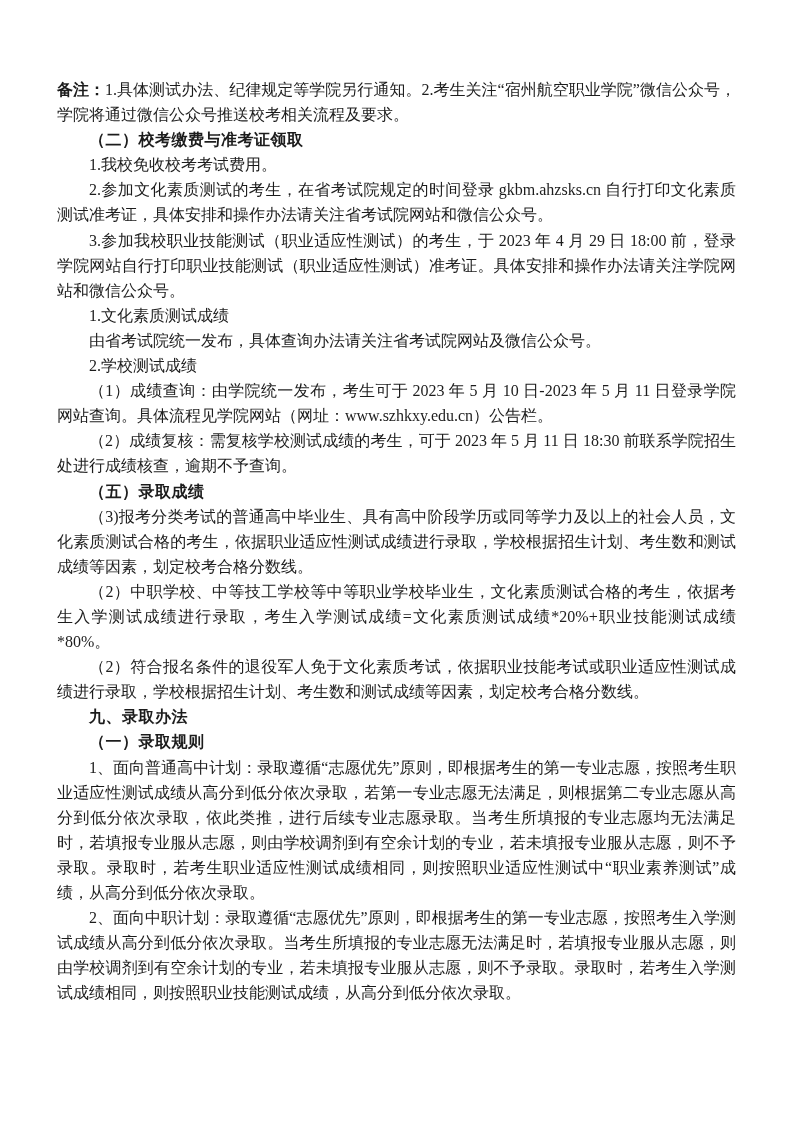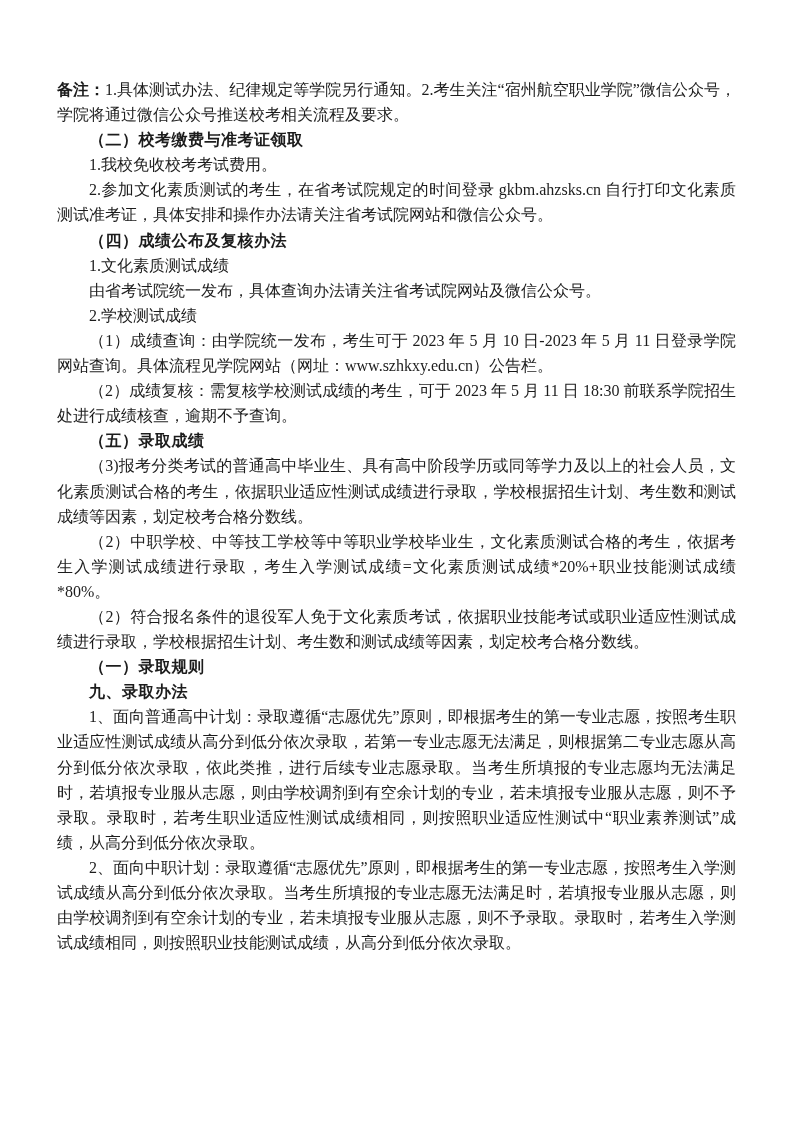--- a/index.html
+++ b/index.html
@@ -45,28 +45,28 @@
 </style>
 </head>
 <body>
 
 <div class="page">
   <div class="doc-content" id="doc-content">
       <p class="para note"><b class="note-prefix">备注：</b><span>1.具体测试办法、纪律规定等学院另行通知。2.考生关注“宿州航空职业学院”微信公众号，学院将通过微信公众号推送校考相关流程及要求。</span></p>
       <p class="para heading">（二）校考缴费与准考证领取</p>
       <p class="para body">1.我校免收校考考试费用。</p>
       <p class="para body">2.参加文化素质测试的考生，在省考试院规定的时间登录 gkbm.ahzsks.cn 自行打印文化素质测试准考证，具体安排和操作办法请关注省考试院网站和微信公众号。</p>
-      <p class="para heading">（四）成绩公布及复核办法</p>
+      <p class="para body">3.参加我校职业技能测试（职业适应性测试）的考生，于 2023 年 4 月 29 日 18:00 前，登录学院网站自行打印职业技能测试（职业适应性测试）准考证。具体安排和操作办法请关注学院网站和微信公众号。</p>
       <p class="para body">1.文化素质测试成绩</p>
       <p class="para body">由省考试院统一发布，具体查询办法请关注省考试院网站及微信公众号。</p>
       <p class="para body">2.学校测试成绩</p>
       <p class="para body">（1）成绩查询：由学院统一发布，考生可于 2023 年 5 月 10 日-2023 年 5 月 11 日登录学院网站查询。具体流程见学院网站（网址：www.szhkxy.edu.cn）公告栏。</p>
       <p class="para body">（2）成绩复核：需复核学校测试成绩的考生，可于 2023 年 5 月 11 日 18:30 前联系学院招生处进行成绩核查，逾期不予查询。</p>
       <p class="para heading">（五）录取成绩</p>
       <p class="para body">（3)报考分类考试的普通高中毕业生、具有高中阶段学历或同等学力及以上的社会人员，文化素质测试合格的考生，依据职业适应性测试成绩进行录取，学校根据招生计划、考生数和测试成绩等因素，划定校考合格分数线。</p>
       <p class="para body">（2）中职学校、中等技工学校等中等职业学校毕业生，文化素质测试合格的考生，依据考生入学测试成绩进行录取，考生入学测试成绩=文化素质测试成绩*20%+职业技能测试成绩*80%。</p>
       <p class="para body">（2）符合报名条件的退役军人免于文化素质考试，依据职业技能考试或职业适应性测试成绩进行录取，学校根据招生计划、考生数和测试成绩等因素，划定校考合格分数线。</p>
+      <p class="para heading">九、录取办法</p>
       <p class="para heading">（一）录取规则</p>
-      <p class="para heading">九、录取办法</p>
       <p class="para body">1、面向普通高中计划：录取遵循“志愿优先”原则，即根据考生的第一专业志愿，按照考生职业适应性测试成绩从高分到低分依次录取，若第一专业志愿无法满足，则根据第二专业志愿从高分到低分依次录取，依此类推，进行后续专业志愿录取。当考生所填报的专业志愿均无法满足时，若填报专业服从志愿，则由学校调剂到有空余计划的专业，若未填报专业服从志愿，则不予录取。录取时，若考生职业适应性测试成绩相同，则按照职业适应性测试中“职业素养测试”成绩，从高分到低分依次录取。</p>
       <p class="para body">2、面向中职计划：录取遵循“志愿优先”原则，即根据考生的第一专业志愿，按照考生入学测试成绩从高分到低分依次录取。当考生所填报的专业志愿无法满足时，若填报专业服从志愿，则由学校调剂到有空余计划的专业，若未填报专业服从志愿，则不予录取。录取时，若考生入学测试成绩相同，则按照职业技能测试成绩，从高分到低分依次录取。</p>
     </div>
 </div>
 
 </body></html>

